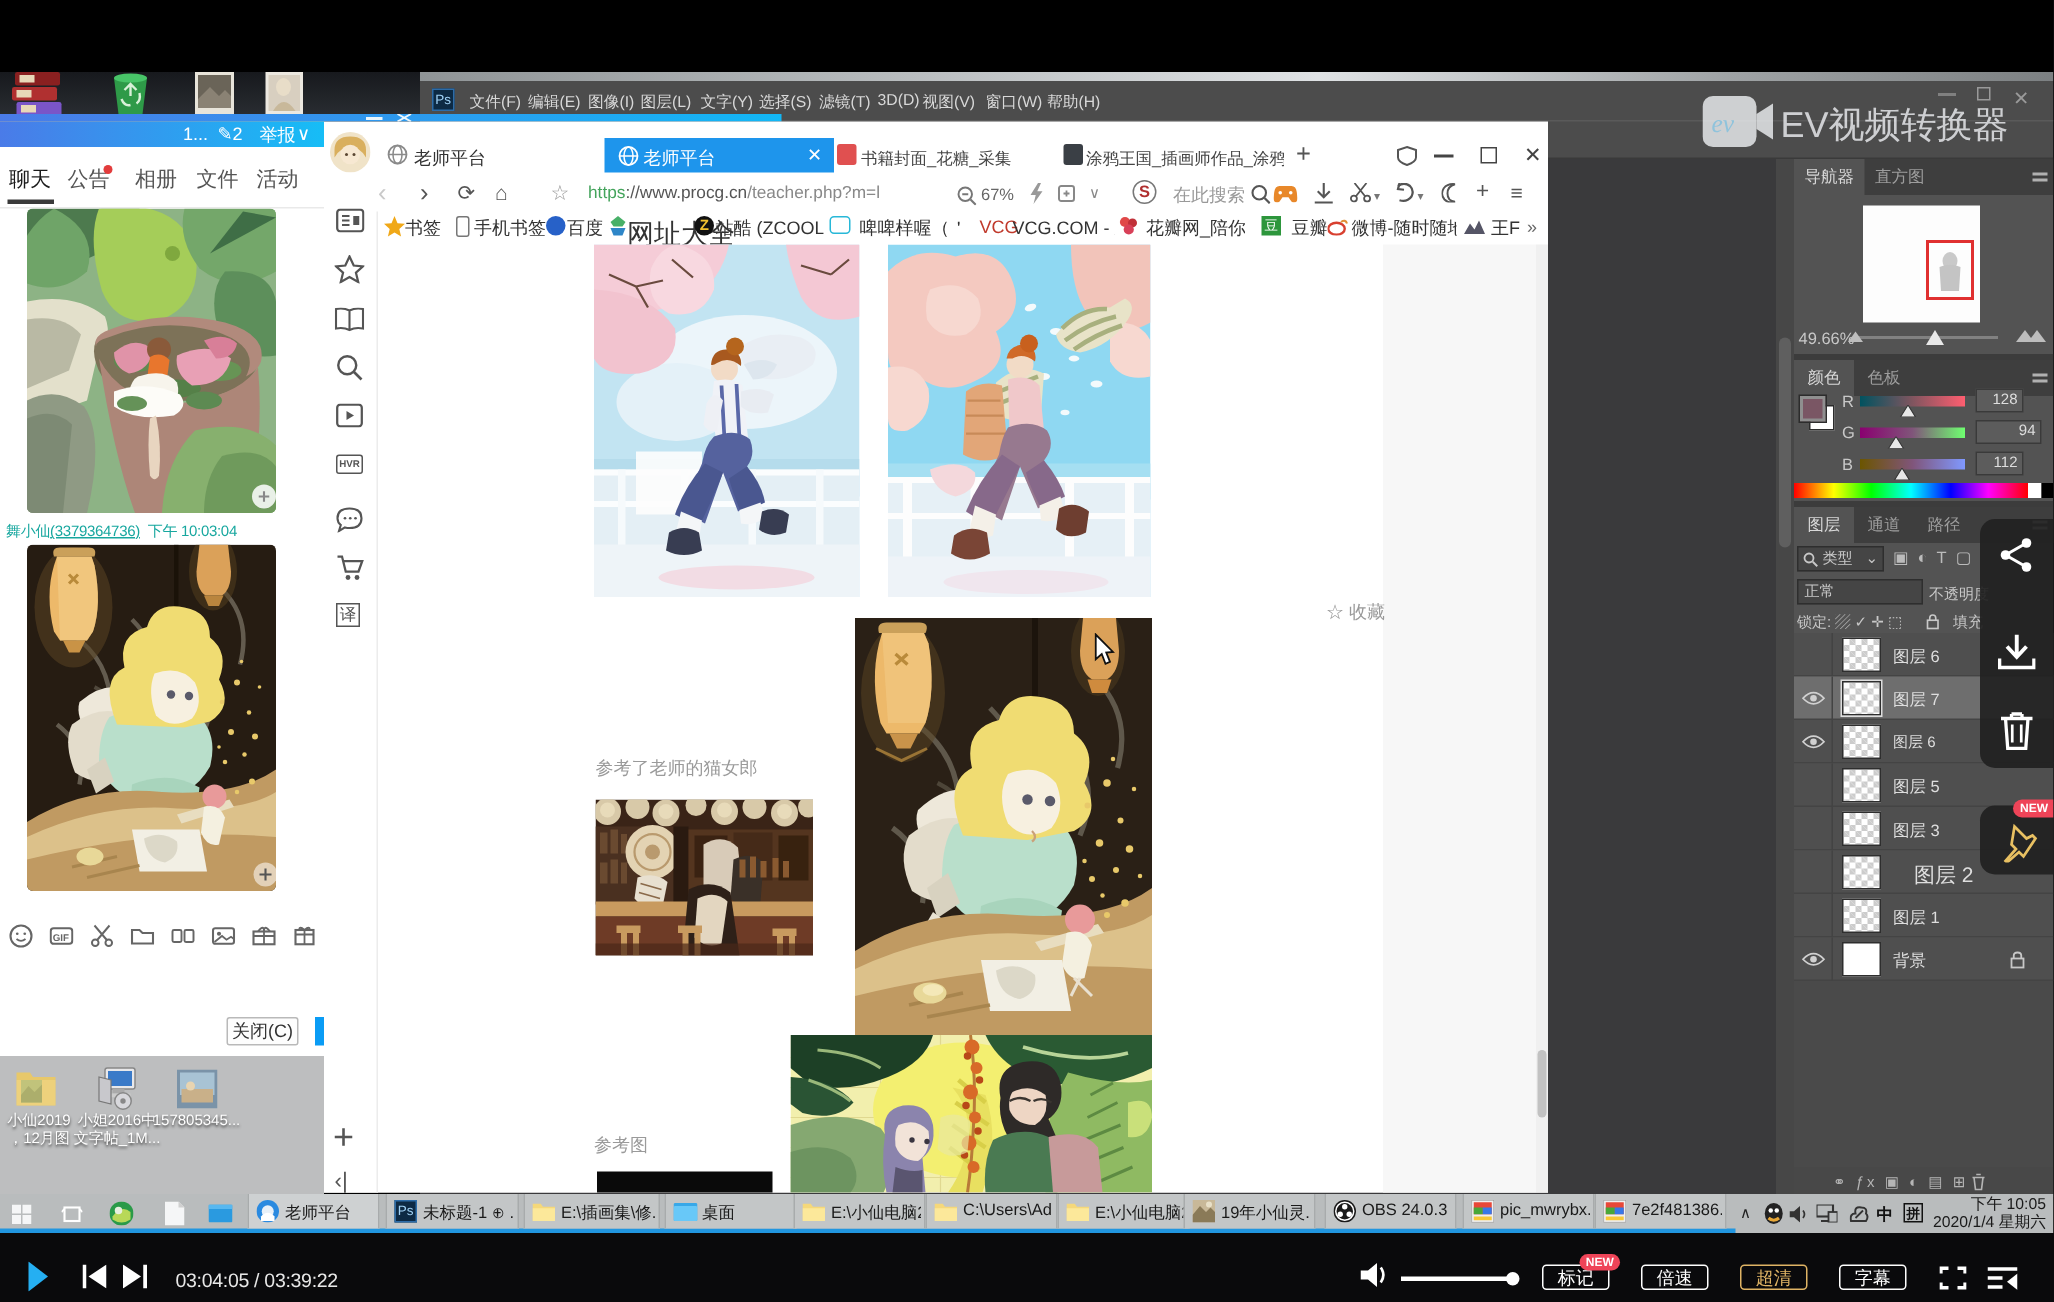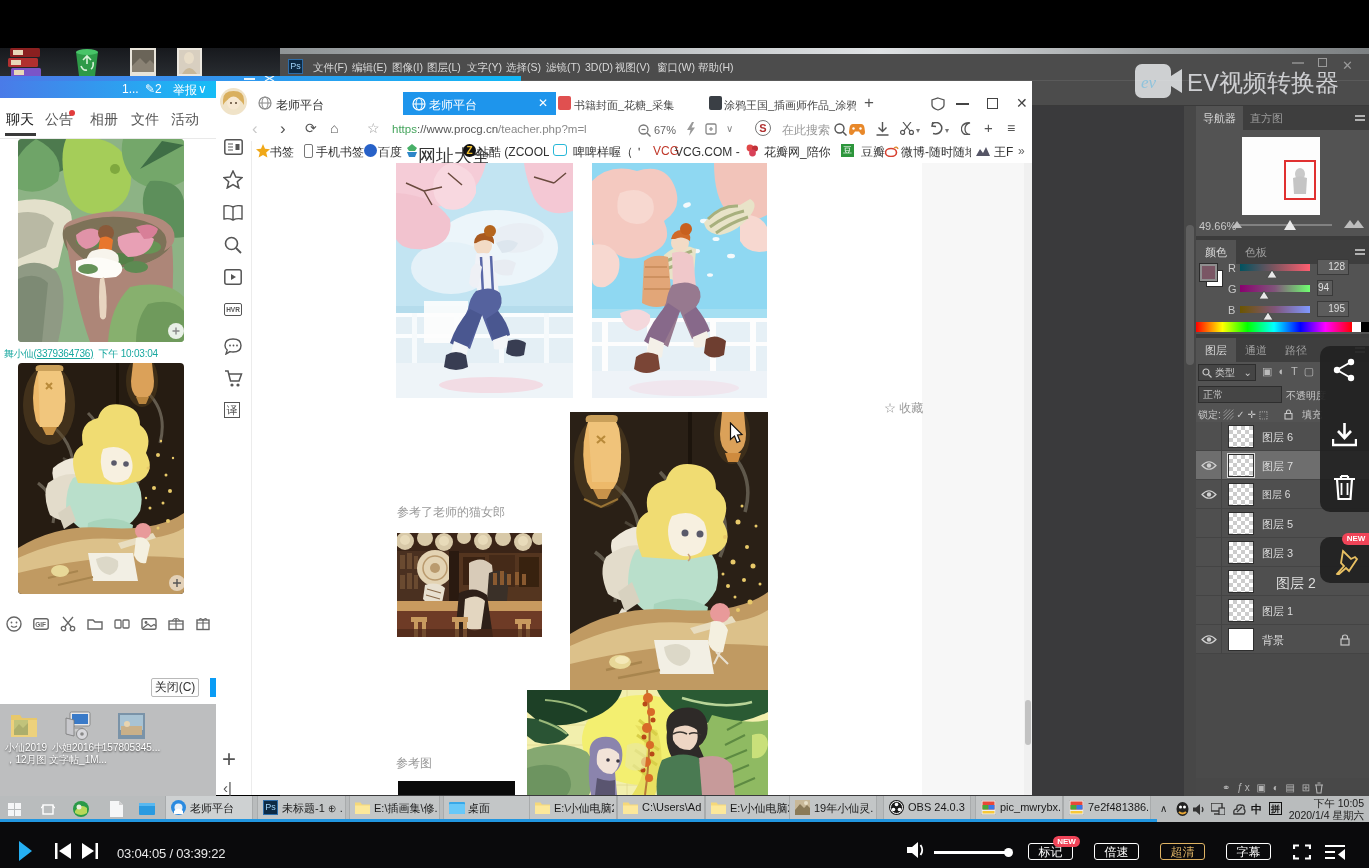--- a/index.html
+++ b/index.html
@@ -85,27 +85,27 @@
       <div class="abs" style="left:44px;top:158px;width:70px;height:7px;background:linear-gradient(90deg,#00525f,#80555f,#ff5e70);"></div>
       <svg class="abs" style="left:70px;top:164px;" width="12" height="8" viewBox="0 0 12 8">
           <path d="M1 8 L6 0 L11 8 Z" fill="#e8e8e8" stroke="#333" stroke-width="0.7"></path>
         </svg>
       <div class="abs" style="left:121px;top:153px;width:32px;height:16px;background:#5c5c5c;border:1px solid #3a3a3a;color:#dedede;font-size:10px;text-align:right;line-height:14px;padding-right:3px;">128</div>
       <div class="abs" style="left:32px;top:177px;color:#c8c8c8;font-size:11px;">G</div>
       <div class="abs" style="left:44px;top:179px;width:70px;height:7px;background:linear-gradient(90deg,#8a0070,#80557a,#6fff70);"></div>
       <svg class="abs" style="left:62px;top:185px;" width="12" height="8" viewBox="0 0 12 8">
           <path d="M1 8 L6 0 L11 8 Z" fill="#e8e8e8" stroke="#333" stroke-width="0.7"></path>
         </svg>
-      <div class="abs" style="left:121px;top:174px;width:16px;height:16px;background:#5c5c5c;border:1px solid #3a3a3a;color:#dedede;font-size:10px;text-align:right;line-height:14px;padding-right:3px;">94</div>
+      <div class="abs" style="left:121px;top:174px;width:44px;height:16px;background:#5c5c5c;border:1px solid #3a3a3a;color:#dedede;font-size:10px;text-align:right;line-height:14px;padding-right:3px;">94</div>
       <div class="abs" style="left:32px;top:198px;color:#c8c8c8;font-size:11px;">B</div>
       <div class="abs" style="left:44px;top:200px;width:70px;height:7px;background:linear-gradient(90deg,#6b5500,#80557a,#8099ff);"></div>
       <svg class="abs" style="left:66px;top:206px;" width="12" height="8" viewBox="0 0 12 8">
           <path d="M1 8 L6 0 L11 8 Z" fill="#e8e8e8" stroke="#333" stroke-width="0.7"></path>
         </svg>
-      <div class="abs" style="left:121px;top:195px;width:32px;height:16px;background:#5c5c5c;border:1px solid #3a3a3a;color:#dedede;font-size:10px;text-align:right;line-height:14px;padding-right:3px;">195</div>
+      <div class="abs" style="left:121px;top:195px;width:32px;height:16px;background:#5c5c5c;border:1px solid #3a3a3a;color:#dedede;font-size:10px;text-align:right;line-height:14px;padding-right:3px;">112</div>
 
       <div class="abs" style="left:0;top:216px;width:156px;height:10px;background:linear-gradient(90deg,#ff0000,#ffff00 17%,#00ff00 33%,#00ffff 50%,#0000ff 67%,#ff00ff 83%,#ff0000);"></div>
       <div class="abs" style="left:156px;top:216px;width:9px;height:10px;background:#fff;"></div>
       <div class="abs" style="left:165px;top:216px;width:8px;height:10px;background:#000;"></div>
 
       <div class="abs" style="left:0;top:228px;width:173px;height:4px;background:#3c3c3c;"></div>
 
       <div class="abs" style="left:0;top:232px;width:173px;height:24px;background:#3e3e3e;">
         <div class="abs" style="left:0;top:0;width:40px;height:24px;background:#535353;color:#d8d8d8;font-size:11px;text-align:center;line-height:24px;">图层</div>
         <div class="abs" style="left:40px;top:0;width:40px;height:24px;color:#9d9d9d;font-size:11px;text-align:center;line-height:24px;">通道</div>

